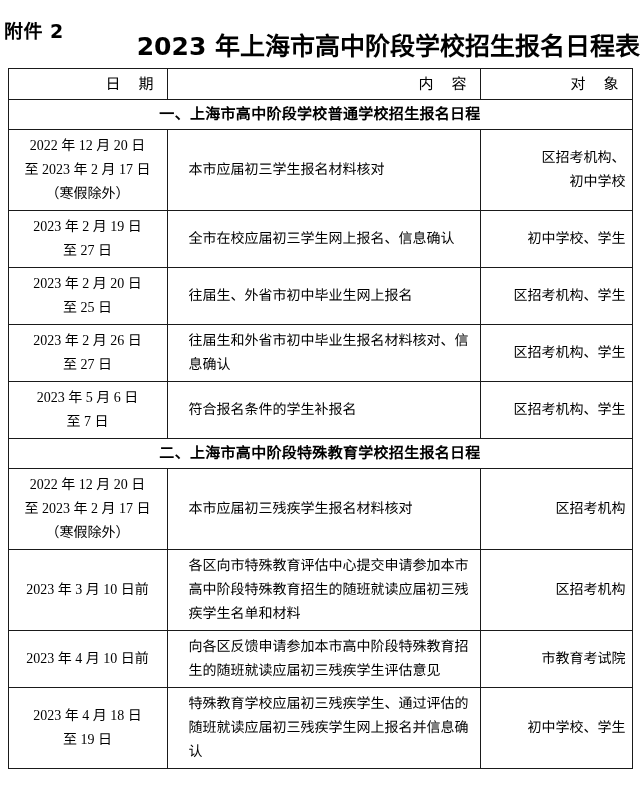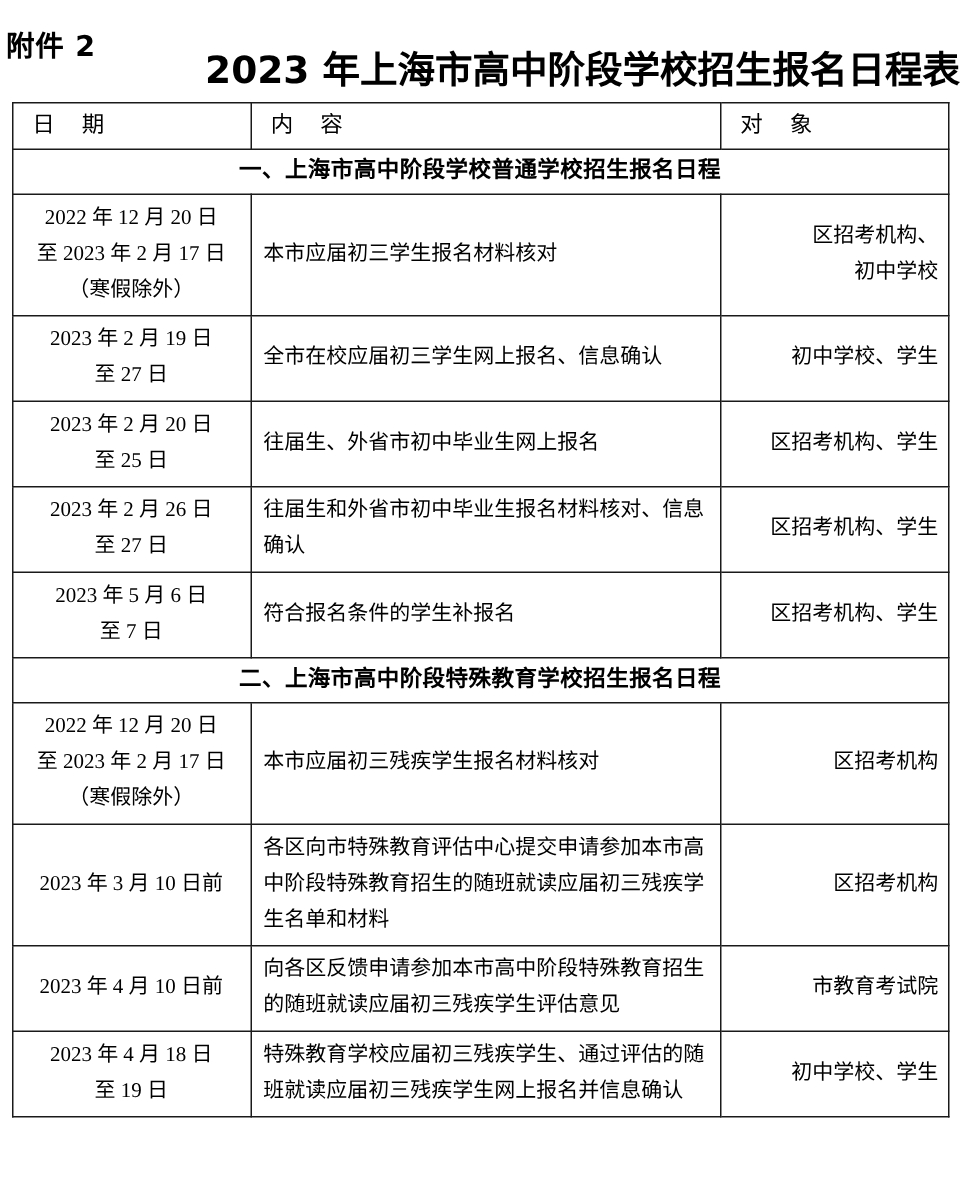--- a/index.html
+++ b/index.html
@@ -67,21 +67,21 @@
     box-sizing: border-box;
     font-family: "Liberation Serif", "DejaVu Serif", serif;
   }
 
   col.col-date    { width: 159px; }
   col.col-content { width: 313px; }
   col.col-target  { width: 152px; }
 
   
   tr.header-row td {
-    text-align: left;
+    text-align: right;
     font-size: 15px;
     height: 31px;
     padding: 3px 4px;
     letter-spacing: 0.5px;
   }
   .hdr-spaced {
     display: inline-block;
     letter-spacing: 0;
   }
   .hdr-spaced > i {
@@ -100,21 +100,21 @@
   }
 
   
   td.cell-date {
     text-align: center;
     white-space: pre-line;
     line-height: 24px;
   }
   td.cell-content {
     text-align: left;
-    padding-left: 8px;
+    padding-left: 21px;
     padding-right: 4px;
     line-height: 24px;
   }
   td.cell-target {
     text-align: right;
     white-space: pre-line;
     line-height: 24px;
   }
   td.cell-target.tight {
     font-size: 13.5px;

